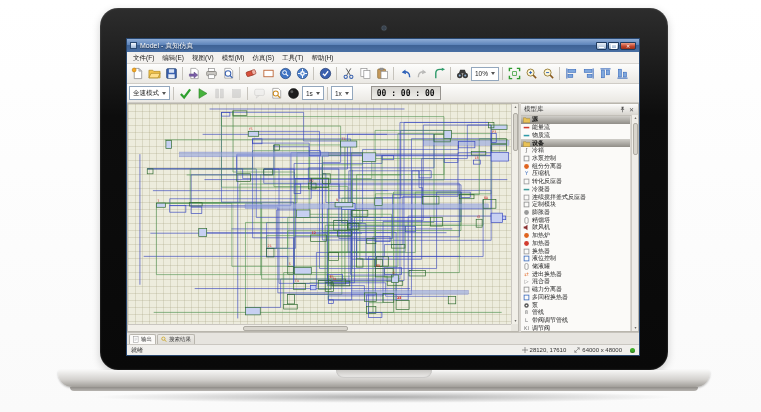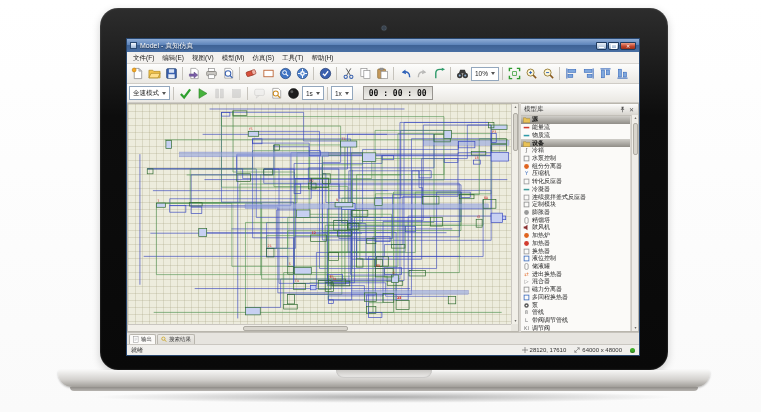--- a/index.html
+++ b/index.html
@@ -48,21 +48,21 @@
   .tb1{height:19px;} .tb2{height:18px;}
   .tbtn{width:16px;height:15px;display:flex;align-items:center;justify-content:center;border-radius:2px;flex:none;}
   .tbtn.disabled{opacity:.38;filter:grayscale(1);}
   .tsep{width:1px;height:13px;background:#c6c3bc;margin:0 2px;flex:none;}
   .combo{height:12px;background:#fff;border:1px solid #93a7bd;display:flex;align-items:center;gap:3px;
          font-size:6.5px;color:#222;padding:0 3px;flex:none;white-space:nowrap;}
   .combo .arrow{width:0;height:0;border-left:2.5px solid transparent;border-right:2.5px solid transparent;
                 border-top:3px solid #555;}
   .timer{height:12px;border:1px solid #97948f;background:linear-gradient(#d7d5d0,#efeeea);
          font-family:"DejaVu Sans Mono",monospace;font-size:8px;font-weight:bold;color:#111;
-         display:flex;align-items:center;padding:0 5px;margin-left:9px;flex:none;}
+         display:flex;align-items:center;padding:0 5px;margin-left:17px;flex:none;}
 
   
   .main{flex:1;display:flex;min-height:0;}
   .canvas-wrap{flex:1;position:relative;background:#edecdd;border:1px solid #b9b6ad;border-right:none;box-sizing:border-box;
       background-image:linear-gradient(rgba(173,168,138,.30) 1px,transparent 1px),
                        linear-gradient(90deg,rgba(173,168,138,.30) 1px,transparent 1px);
       background-size:7px 7px;}
   #diagram-svg{position:absolute;left:0;top:0;right:7px;bottom:7px;width:calc(100% - 7px);height:calc(100% - 7px);}
   .vscroll{position:absolute;top:0;right:0;bottom:7px;width:7px;background:#f1efe8;border-left:1px solid #c9c6c0;box-sizing:border-box;}
   .vthumb{position:absolute;left:0.5px;right:0.5px;top:9px;height:36px;background:#d8d5cd;border:1px solid #aeaba3;border-radius:2px;}

